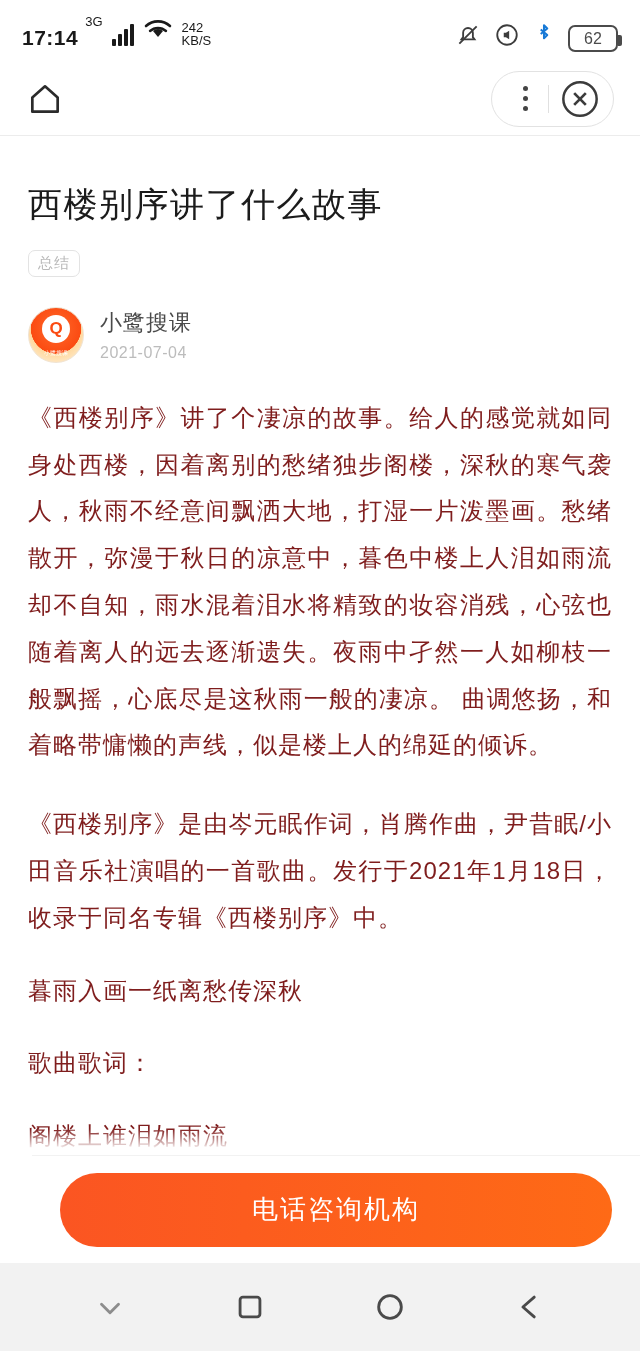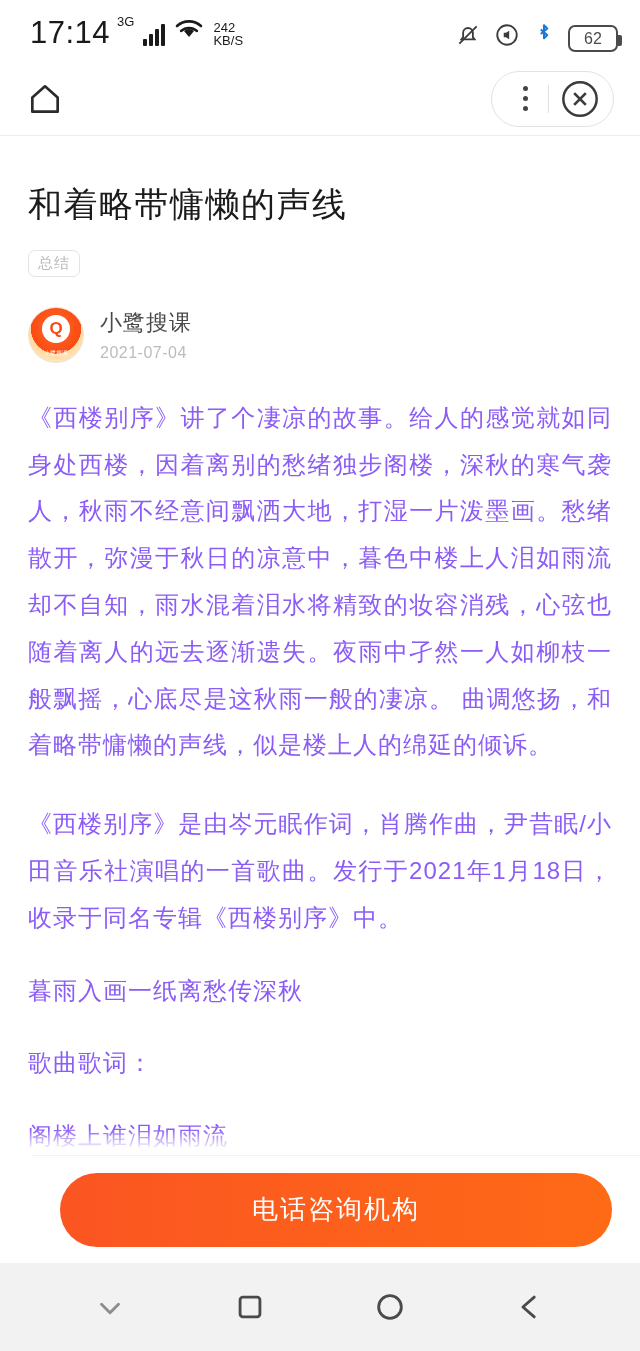--- a/index.html
+++ b/index.html
@@ -18,21 +18,21 @@
 
   
   .statusbar {
     height: 62px;
     flex: 0 0 62px;
     display: flex; align-items: center;
     padding: 0 22px;
     color: #1a1a1a;
   }
   .status-left { display: flex; align-items: flex-end; gap: 9px; }
-  .status-time { font-size: 31px; letter-spacing: 0.5px; line-height: 1; font-weight: 400; margin-left: 8px; }
+  .status-time { font-size: 21px; letter-spacing: 0.5px; line-height: 1; font-weight: 700; }
   .net-label { font-size: 13px; line-height: 1; margin-bottom: 20px; margin-left: -2px; }
   .bars { display: flex; align-items: flex-end; gap: 2px; height: 24px; margin-bottom: 2px; }
   .bars i { display: block; width: 4px; background: #1a1a1a; border-radius: 1px; }
   .bars i:nth-child(1) { height: 7px; }
   .bars i:nth-child(2) { height: 12px; }
   .bars i:nth-child(3) { height: 17px; }
   .bars i:nth-child(4) { height: 22px; }
   .wifi { margin-bottom: 3px; }
   .rate {
     font-size: 13px; line-height: 13px; text-align: left;
@@ -117,21 +117,21 @@
   .avatar .sub {
     font-size: 7px; color: #fff; margin-bottom: 4px; letter-spacing: 0px;
     transform: scale(0.85);
   }
   .author-meta { display: flex; flex-direction: column; gap: 6px; }
   .author-name { font-size: 22px; color: #4a4a4a; letter-spacing: 1px; }
   .author-date { font-size: 16px; color: #bcbcbc; letter-spacing: 0.5px; }
 
   .para {
     font-size: 24px; line-height: 1.95;
-    color: #8b5cf6;
+    color: #7f1d1d;
     margin-top: 32px;
     letter-spacing: 1px;
     text-align: justify;
   }
   .para.tight { margin-top: 26px; }
 
   
   .fade {
     position: absolute; left: 0; right: 0; bottom: 0; height: 26px;
     background: linear-gradient(to bottom, rgba(255,255,255,0), #ffffff 80%);
@@ -232,21 +232,21 @@
         <svg width="40" height="40" viewBox="0 0 24 24">
             <circle cx="12" cy="12" r="10" fill="none" stroke="#3b3b3b" stroke-width="1.5"></circle>
             <line x1="8.5" y1="8.5" x2="15.5" y2="15.5" stroke="#3b3b3b" stroke-width="1.6"></line>
             <line x1="15.5" y1="8.5" x2="8.5" y2="15.5" stroke="#3b3b3b" stroke-width="1.6"></line>
           </svg>
       </div>
     </div>
   </div>
 
   <div class="content">
-    <h1 class="article-title">和着略带慵懒的声线</h1>
+    <h1 class="article-title">西楼别序讲了什么故事</h1>
     <div class="tag">总结</div>
 
     <div class="author-row">
       <div class="avatar">
         <span class="glyph">Q</span>
         <span class="sub">小鹭搜课</span>
       </div>
       <div class="author-meta">
         <div class="author-name">小鹭搜课</div>
         <div class="author-date">2021-07-04</div>

